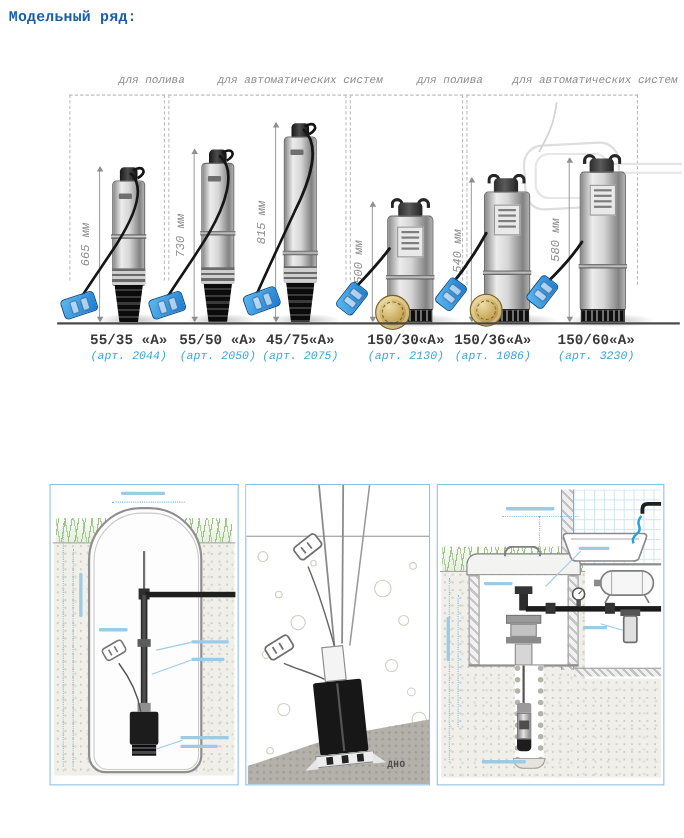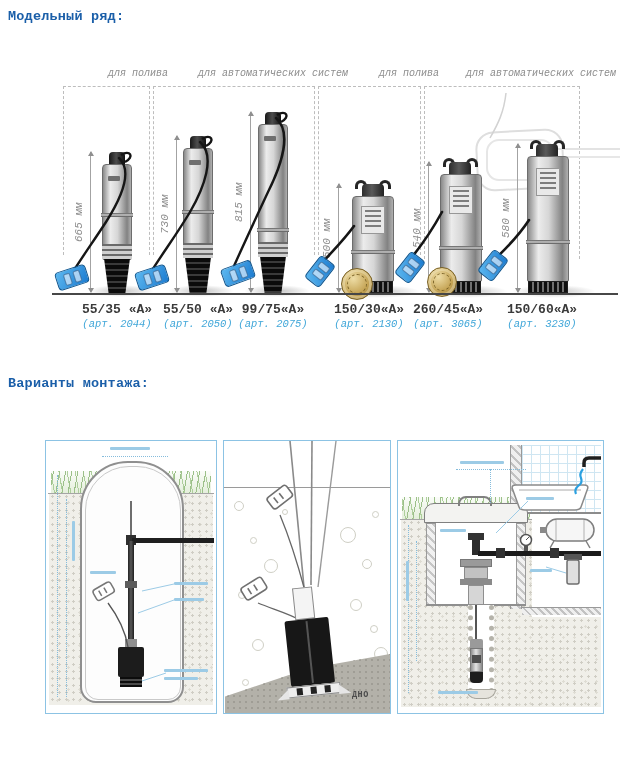--- a/index.html
+++ b/index.html
@@ -210,30 +210,29 @@
 
   <div class="abs badge" style="left:341px;top:268px;width:30px;height:30px;"></div>
   <div class="abs badge" style="left:427px;top:267px;width:28px;height:28px;"></div>
 
   <div class="abs groundline" style="left:52px;top:293px;width:566px;height:2px;"></div>
 
   <div class="abs model" style="left:62px;top:302px;width:110px;">55/35 «А»</div>
   <div class="abs art" style="left:62px;top:318px;width:110px;">(арт. 2044)</div>
   <div class="abs model" style="left:143px;top:302px;width:110px;">55/50 «А»</div>
   <div class="abs art" style="left:143px;top:318px;width:110px;">(арт. 2050)</div>
-  <div class="abs model" style="left:218px;top:302px;width:110px;">99/75«А»</div>
+  <div class="abs model" style="left:218px;top:302px;width:110px;">45/75«А»</div>
   <div class="abs art" style="left:218px;top:318px;width:110px;">(арт. 2075)</div>
   <div class="abs model" style="left:314px;top:302px;width:110px;">150/30«А»</div>
   <div class="abs art" style="left:314px;top:318px;width:110px;">(арт. 2130)</div>
-  <div class="abs model" style="left:393px;top:302px;width:110px;">260/45«А»</div>
-  <div class="abs art" style="left:393px;top:318px;width:110px;">(арт. 3065)</div>
+  <div class="abs model" style="left:393px;top:302px;width:110px;">150/36«А»</div>
+  <div class="abs art" style="left:393px;top:318px;width:110px;">(арт. 1086)</div>
   <div class="abs model" style="left:487px;top:302px;width:110px;">150/60«А»</div>
   <div class="abs art" style="left:487px;top:318px;width:110px;">(арт. 3230)</div>
 
-  <div class="abs sec-title" style="left:8px;top:376px;">Варианты монтажа:</div>
 
   <div class="abs panel" style="left:45px;top:440px;width:172px;height:274px;">
     <div class="abs soil" style="left:3px;top:52px;width:164px;height:212px;"></div>
     <div class="abs grass" style="left:5px;top:30px;width:160px;height:22px;"></div>
     <div class="abs" style="left:2px;top:52px;width:166px;height:1px;background:#a5a5a5;"></div>
     <div class="abs wellwall" style="left:34px;top:20px;width:104px;height:242px;border-radius:48px 48px 16px 16px;"></div>
     <div class="abs" style="left:39px;top:25px;width:94px;height:232px;border:1px solid #c9c9c9;border-radius:44px 44px 13px 13px;"></div>
 
     <div class="abs" style="left:84px;top:60px;width:2px;height:36px;background:#6e6e6e;"></div>
     <div class="abs" style="left:80px;top:94px;width:10px;height:10px;background:#2f2f2f;"></div>

